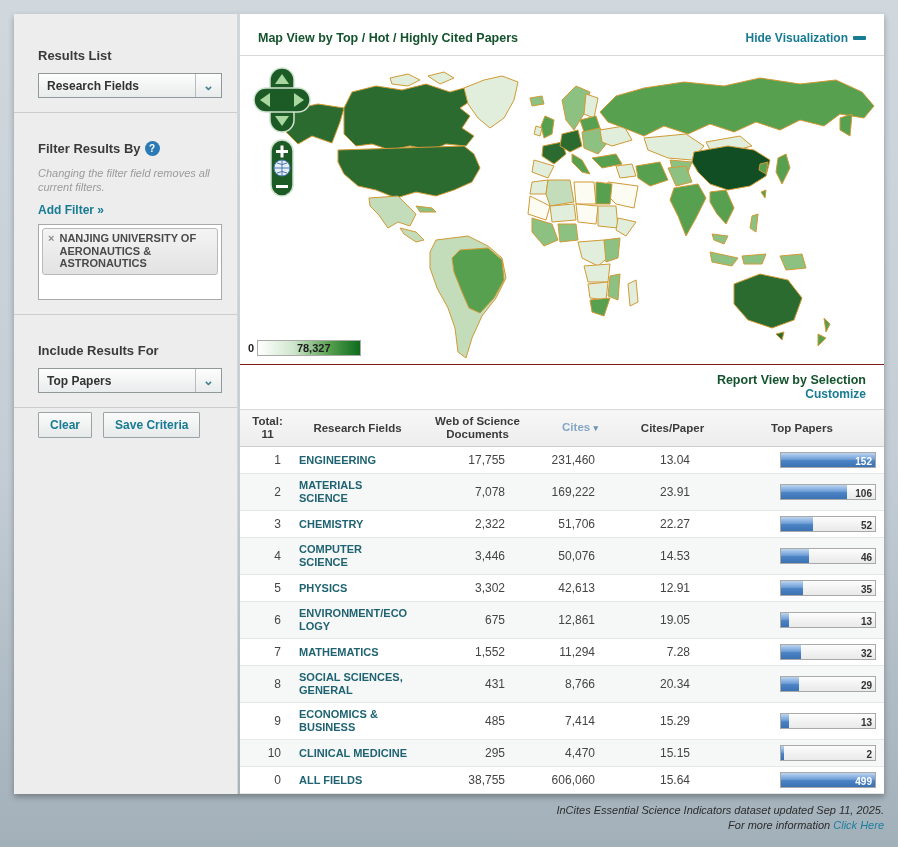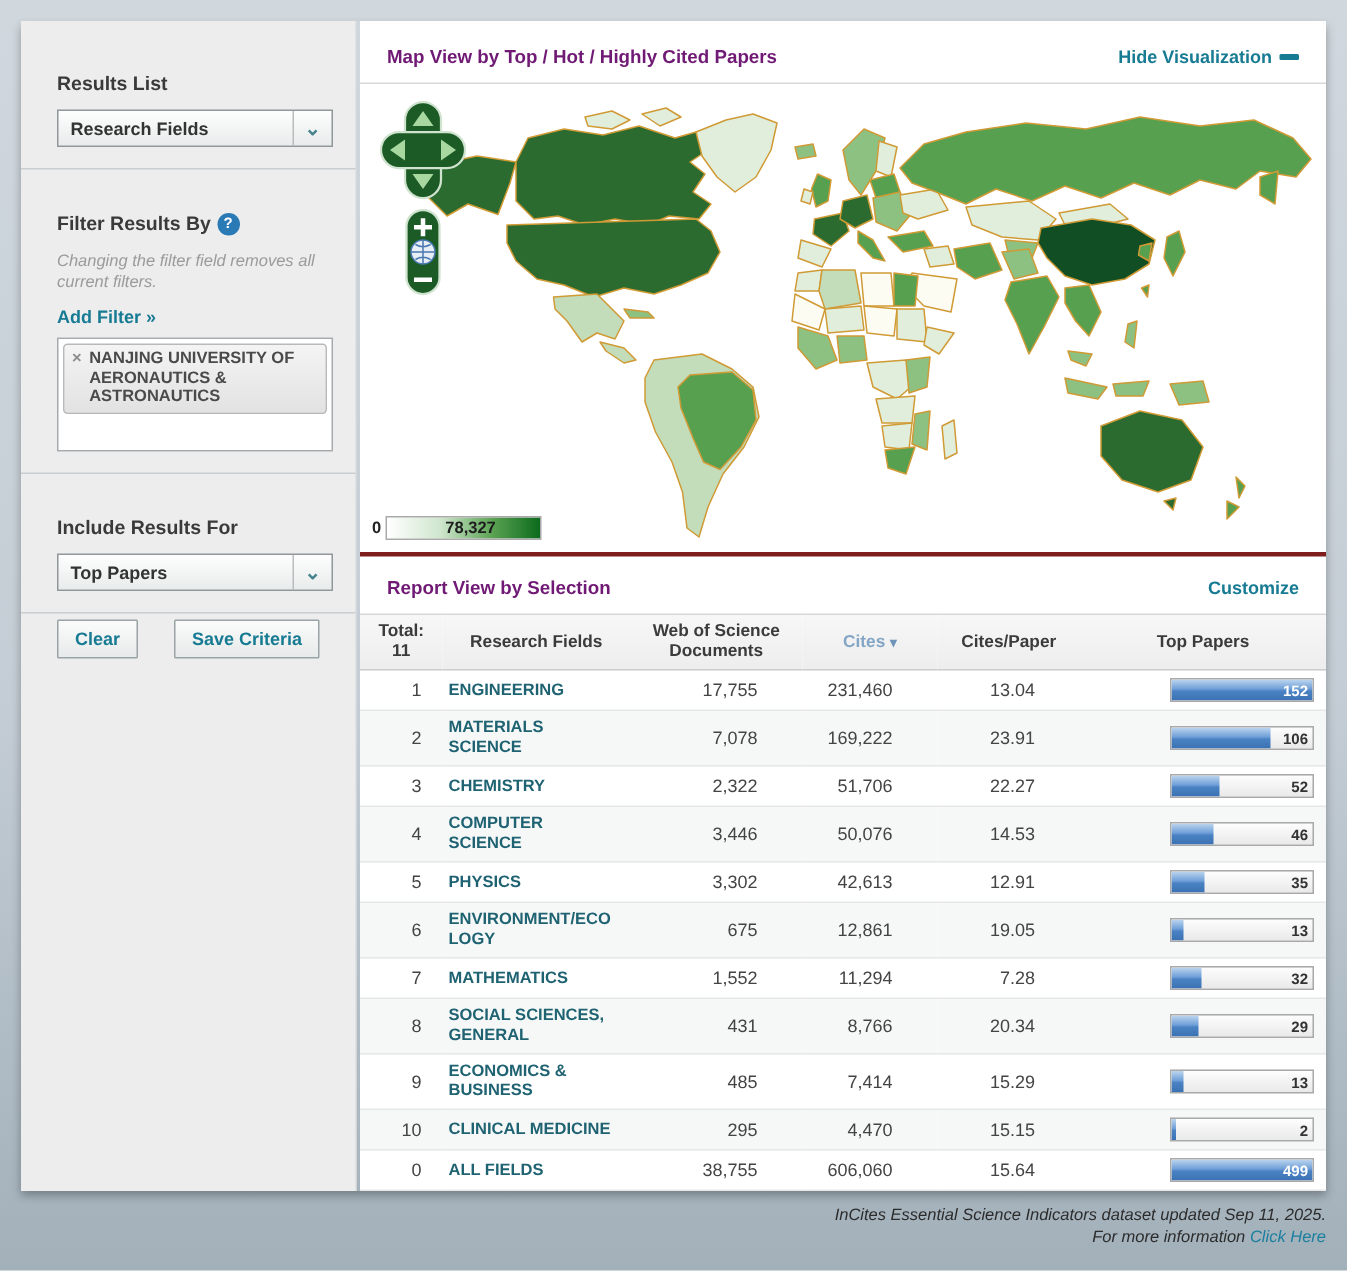--- a/index.html
+++ b/index.html
@@ -24,46 +24,46 @@
   .help-icon { display: inline-block; width: 15px; height: 15px; border-radius: 50%; background: #2a7ab5;
                color: #fff; font-size: 10px; font-weight: bold; text-align: center; line-height: 15px;
                vertical-align: 1px; margin-left: 4px; cursor: pointer; }
   .note { font-style: italic; color: #9b9b9b; font-size: 11px; line-height: 14px; margin-bottom: 9px; }
   .teal-link { color: #177b93; font-weight: bold; text-decoration: none; font-size: 12px; cursor: pointer; }
   .filter-box { width: 184px; height: 76px; background: #fff; border: 1px solid #a6aaac; margin-top: 7px; padding: 3px; }
   .filter-tag { background: linear-gradient(#f4f4f4,#e2e2e2); border: 1px solid #b9b9b9; border-radius: 3px;
                 padding: 3px 5px 4px 5px; display: flex; gap: 5px; cursor: pointer; }
   .filter-tag .x { color: #8b8b8b; font-weight: bold; font-size: 11px; line-height: 12px; }
   .filter-tag .t { font-weight: bold; font-size: 11px; line-height: 12.5px; color: #4a4a4a; }
-  .btn-row { display: flex; gap: 24px; padding-top: 4px; }
+  .btn-row { display: flex; gap: 11px; padding-top: 4px; }
   .btn { border: 1px solid #9aa4a6; background: linear-gradient(#fbfbfb,#e7eaea); color: #177b93;
          font-weight: bold; font-size: 12px; padding: 5px 11px; cursor: pointer; border-radius: 1px;
          font-family: "Liberation Sans", sans-serif; }
   
   .main { flex: 1; background: #fff; display: flex; flex-direction: column; }
   .panel-head { display: flex; justify-content: space-between; align-items: flex-end;
                 padding: 8px 18px 10px 18px; border-bottom: 1px solid #d8d8d8; min-height: 42px; }
-  .panel-head h2 { font-size: 12.5px; font-weight: bold; color: #701a75; }
+  .panel-head h2 { font-size: 12.5px; font-weight: bold; color: #14532d; }
   .minus-glyph { display: inline-block; width: 13px; height: 4px; background: #177b93; border-radius: 1px;
                  margin-left: 5px; vertical-align: 2px; }
   
   .map-area { position: relative; height: 331px; background: #fff; }
   .map-svg { position: absolute; left: 0; top: 0; }
   .m-dark   { fill:#2b6b30; } .m-darkest{ fill:#114e23; } .m-mid { fill:#57a050; }
   .m-midlight{ fill:#8cc182; } .m-pale { fill:#c3dcba; } .m-vpale { fill:#e0eedb; }
   .m-white { fill:#fdfcf3; }
   .map-svg path { stroke:#d09a35; stroke-width:1; stroke-linejoin:round; }
   .map-controls { position: absolute; left: 12px; top: 10px; cursor: pointer; }
   .legend { position: absolute; left: 8px; bottom: 8px; display: flex; align-items: center; }
   .legend .lmin { font-size: 11px; color: #222; margin-right: 3px; font-weight: bold; }
   .legend .grad { position: relative; width: 104px; height: 16px; border: 1px solid #aaa;
                   background: linear-gradient(90deg,#ffffff 0%,#cfe6cd 35%,#57a050 70%,#0d6b1d 100%); }
   .legend .lmax { position: absolute; left: 38%; top: 1px; font-size: 11px; color: #1d1d1d; font-weight: bold; }
   
-  .report-head { border-top: 3px solid #7f1d1d; }
+  .report-head { border-top: 1px solid #7f1d1d; flex-direction: column; }
   table { border-collapse: collapse; width: 100%; table-layout: fixed; }
   thead tr { background: linear-gradient(#f7f7f7,#ededed); }
   th { font-size: 11.5px; font-weight: bold; color: #3b3b3b; padding: 5px 4px; text-align: center;
        border-bottom: 1px solid #cdcdcd; line-height: 13px; }
   th.sorted { color: #84a6c6; cursor: pointer; }
   th .sort-arrow { color: #6e94b8; font-size: 9px; }
   td { padding: 5px 4px; border-bottom: 1px solid #e6e8e8; vertical-align: middle; line-height: 13px; }
   tbody tr:nth-child(even) { background: #f6f8f8; }
   td.rank { text-align: right; color: #444; padding-right: 14px; font-size: 12px; }
   td.field { font-weight: bold; font-size: 11px; color: #1f6372; overflow-wrap: anywhere; padding-right: 10px; cursor: pointer; }

